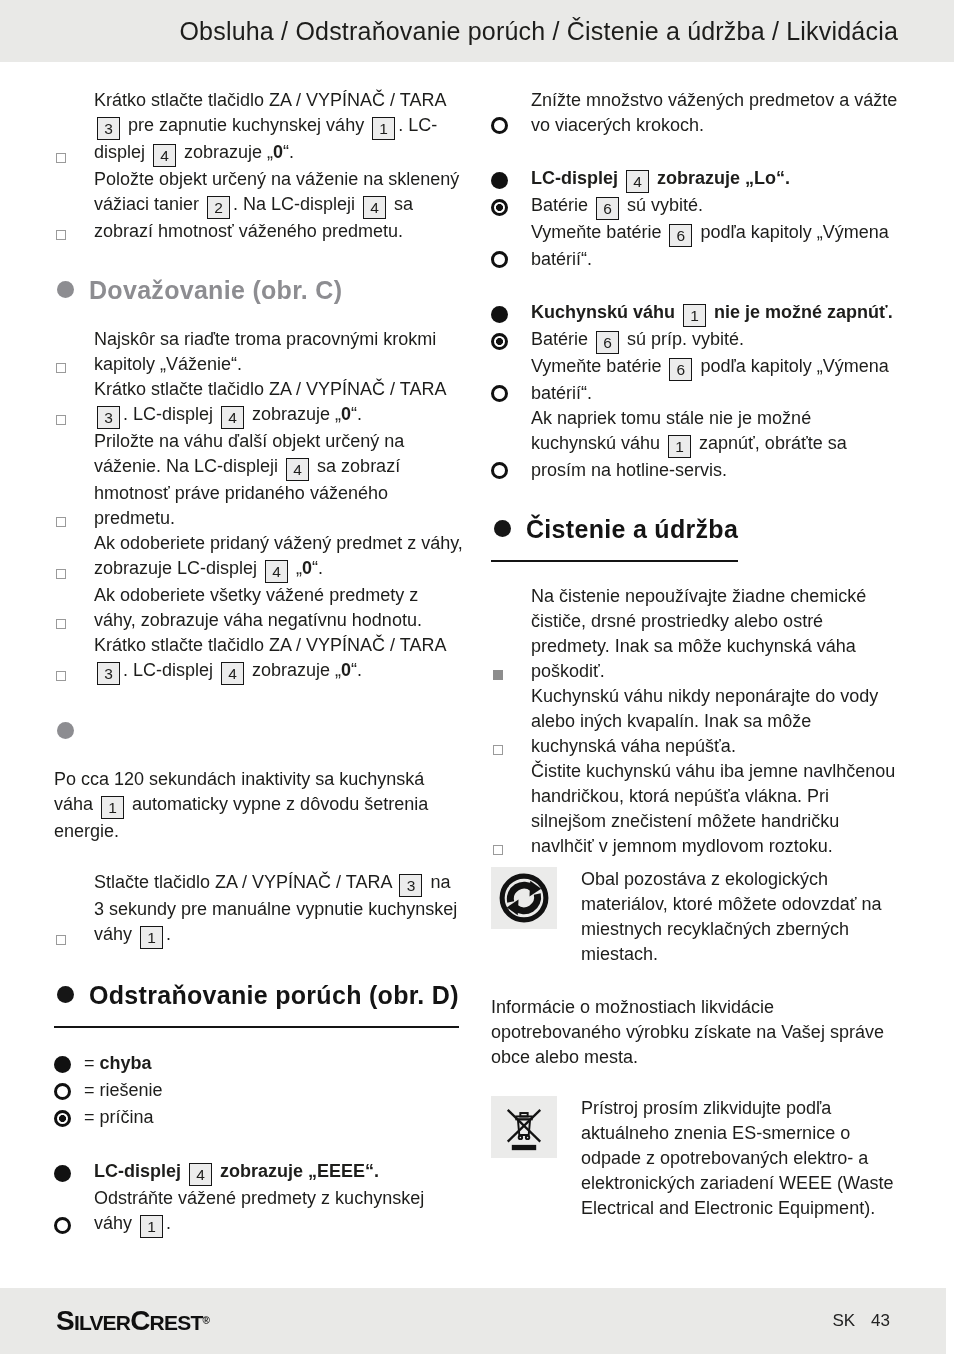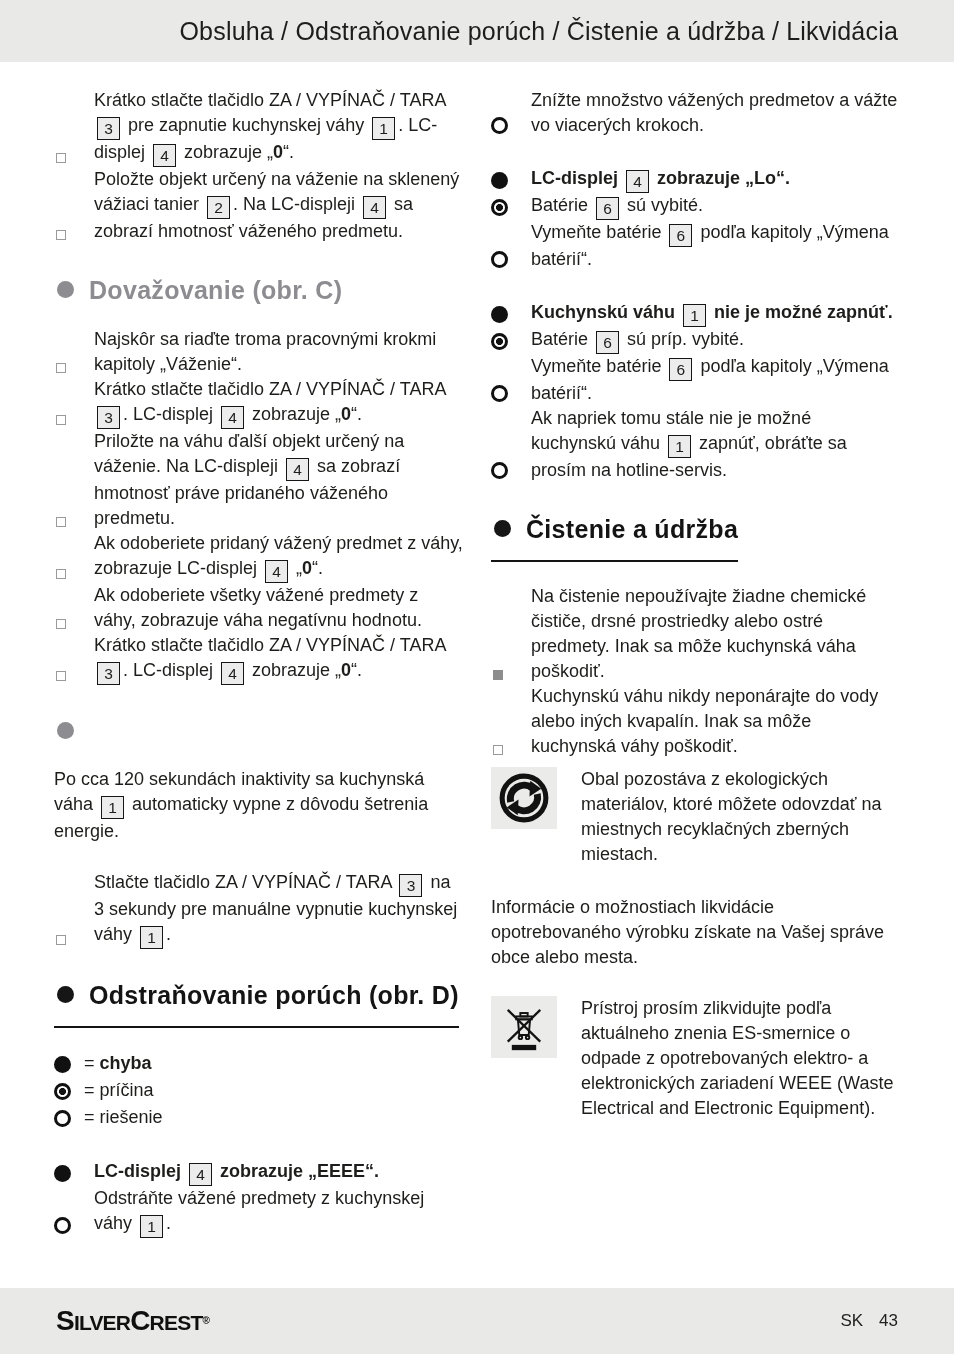--- a/index.html
+++ b/index.html
@@ -3,21 +3,21 @@
 <meta charset="utf-8">
 <style>
   html,body{margin:0;padding:0;background:#fff;}
   body{font-family:"Liberation Sans","DejaVu Sans",sans-serif;-webkit-font-smoothing:antialiased;}
   .page{width:954px;height:1354px;position:relative;background:#ffffff;overflow:hidden;color:#1d1d1b;}
 
   
   .strip{background:#e9e9e7;}
   header.strip{height:62px;display:flex;align-items:center;justify-content:flex-end;padding:8px 56px;box-sizing:border-box;}
   .header-title{font-size:25px;color:#1d1d1b;letter-spacing:.2px;}
-  footer.strip{position:absolute;left:0;right:0;bottom:0;height:66px;display:flex;align-items:center;justify-content:space-between;padding:0 56px;box-sizing:border-box;}
+  footer.strip{position:absolute;left:0;right:8px;bottom:0;height:66px;display:flex;align-items:center;justify-content:space-between;padding:0 56px;box-sizing:border-box;}
 
   
   main.columns{display:flex;gap:28px;padding:26px 54px 0 54px;box-sizing:border-box;}
   .col{width:409px;flex:0 0 409px;}
 
   
   .heading{margin:30px 0 22px;font-weight:700;font-size:25px;line-height:30px;letter-spacing:.3px;}
   .h-wrap{display:inline-flex;align-items:flex-start;}
   .heading.underline .h-wrap{border-bottom:2.5px solid #141414;padding-bottom:16px;}
   .h-dot{width:17px;height:17px;border-radius:50%;flex:0 0 17px;margin:6px 15px 0 3px;background:#161616;}
@@ -128,27 +128,27 @@
         <div class="heading black underline"><span class="h-wrap">
             <span class="h-dot"></span>
             <span class="h-text">Odstraňovanie porúch (obr. D)</span>
           </span></div>
         <div class="legend">
           <div class="bitem">
             <span class="mk dot-fill"></span>
             <span class="btext">= <b>chyba</b></span>
           </div>
           <div class="bitem">
+            <span class="mk dot-outline"></span>
+            <span class="btext">= riešenie</span>
+          </div>
+          <div class="bitem">
             <span class="mk dot-ring"></span>
             <span class="btext">= príčina</span>
           </div>
-          <div class="bitem">
-            <span class="mk dot-outline"></span>
-            <span class="btext">= riešenie</span>
-          </div>
         </div>
         <div class="blist gap-lg">
           <div class="bitem bold">
             <span class="mk dot-fill"></span>
             <span class="btext">LC-displej <span class="refbox">4</span> zobrazuje „EEEE“.</span>
           </div>
           <div class="bitem">
             <span class="mk dot-outline"></span>
             <span class="btext">Odstráňte vážené predmety z kuchynskej váhy <span class="refbox">1</span>.</span>
           </div>
@@ -197,21 +197,25 @@
             <span class="h-dot"></span>
             <span class="h-text">Čistenie a údržba</span>
           </span></div>
         <div class="blist">
           <div class="bitem">
             <span class="mk sq-fill"></span>
             <span class="btext">Na čistenie nepoužívajte žiadne chemické čističe, drsné prostriedky alebo ostré predmety. Inak sa môže kuchynská váha poškodiť.</span>
           </div>
           <div class="bitem">
             <span class="mk sq"></span>
-            <span class="btext">Kuchynskú váhu nikdy neponárajte do vody alebo iných kvapalín. Inak sa môže kuchynská váhy poškodiť.</span>
+            <span class="btext">Kuchynskú váhu nikdy neponárajte do vody alebo iných kvapalín. Inak sa môže kuchynská váha nepúšťa.</span>
+          </div>
+          <div class="bitem">
+            <span class="mk sq"></span>
+            <span class="btext">Čistite kuchynskú váhu iba jemne navlhčenou handričkou, ktorá nepúšťa vlákna. Pri silnejšom znečistení môžete handričku navlhčiť v jemnom mydlovom roztoku.</span>
           </div>
         </div>
         <div class="iconrow">
           <span class="icon-tile">
   <svg width="50" height="50" viewBox="0 0 64 64" aria-hidden="true">
     <circle cx="32" cy="32" r="28" fill="none" stroke="#121212" stroke-width="6.5"></circle>
     <path d="M15 37 A17.5 17.5 0 0 1 43 19.5" fill="none" stroke="#121212" stroke-width="9"></path>
     <polygon points="40,10 54,20 39,30" fill="#121212"></polygon>
     <path d="M49 27 A17.5 17.5 0 0 1 21 44.5" fill="none" stroke="#121212" stroke-width="9"></path>
     <polygon points="24,54 10,44 25,34" fill="#121212"></polygon>

